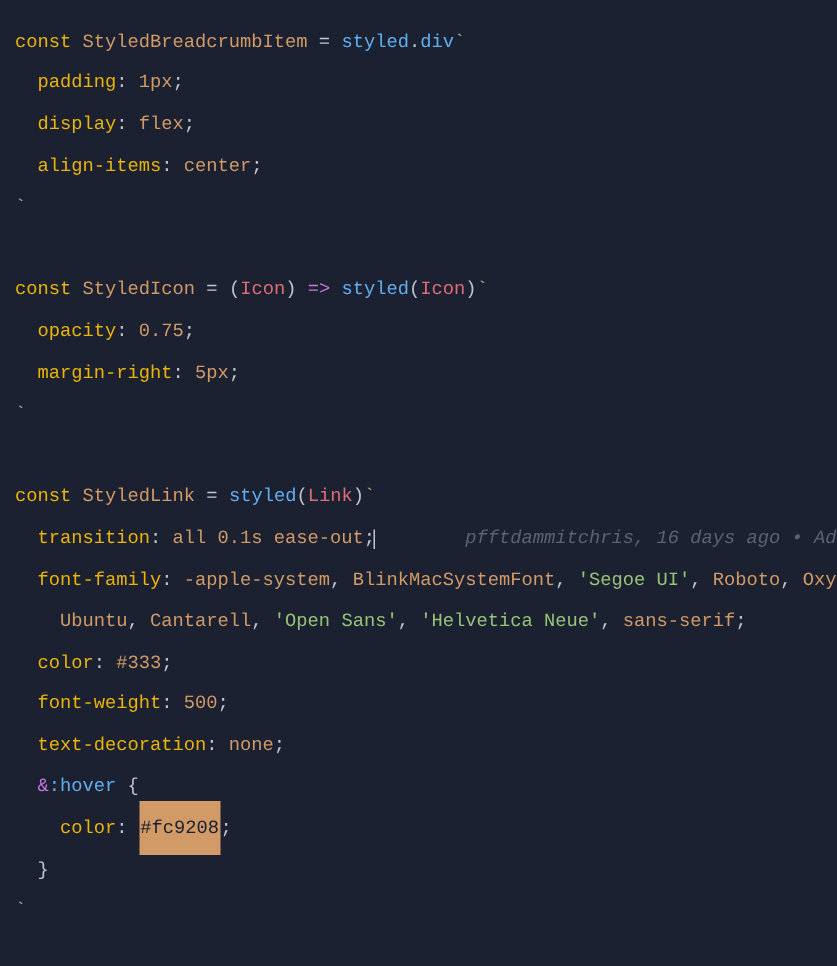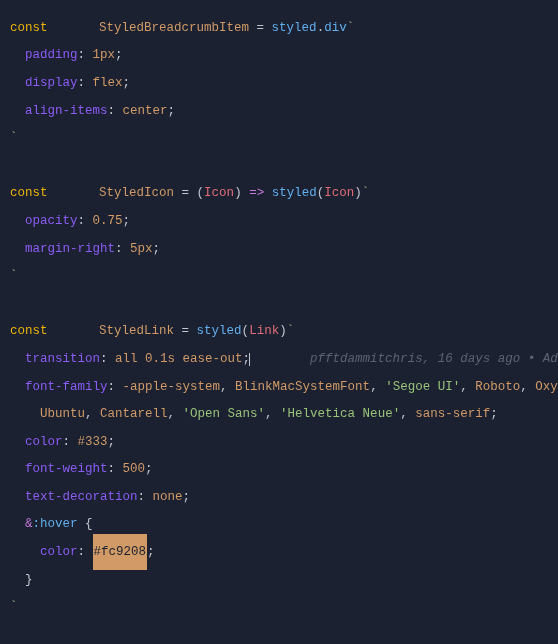--- a/index.html
+++ b/index.html
@@ -13,26 +13,26 @@
     line-height: 13.8px;
     overflow: hidden;
   }
   .code-editor {
     padding: 8px 0 8px 10px;
     white-space: pre;
     color: #c0c5ce;
   }
   .line { display: block; min-height: 13.8px; }
   .kw   { color: #eab308; }   
-  .decl { color: #d19a66; margin-left: 44px; }   
+  .decl { color: #d19a66; }   
   .fn   { color: #61afef; }   
   .pr   { color: #c0c5ce; }   
   .ar   { color: #c678dd; }   
   .str  { color: #98c379; }   
-  .prop { color: #8b5cf6; }   
+  .prop { color: #eab308; }   
   .val  { color: #d19a66; }
   .id   { color: #e06c75; }
   .amp  { color: #c678dd; }
   .hi   { background: #d19a66; color: #1b2131; padding: 11px 1px; }
   .cursor { border-left: 1px solid #c0c5ce; margin-left:-1px; display:inline-block; height:13px; vertical-align: text-bottom;}
   .blame { color: #5c6370; font-style: italic; }
 </style>
 </head>
 <body>
 

